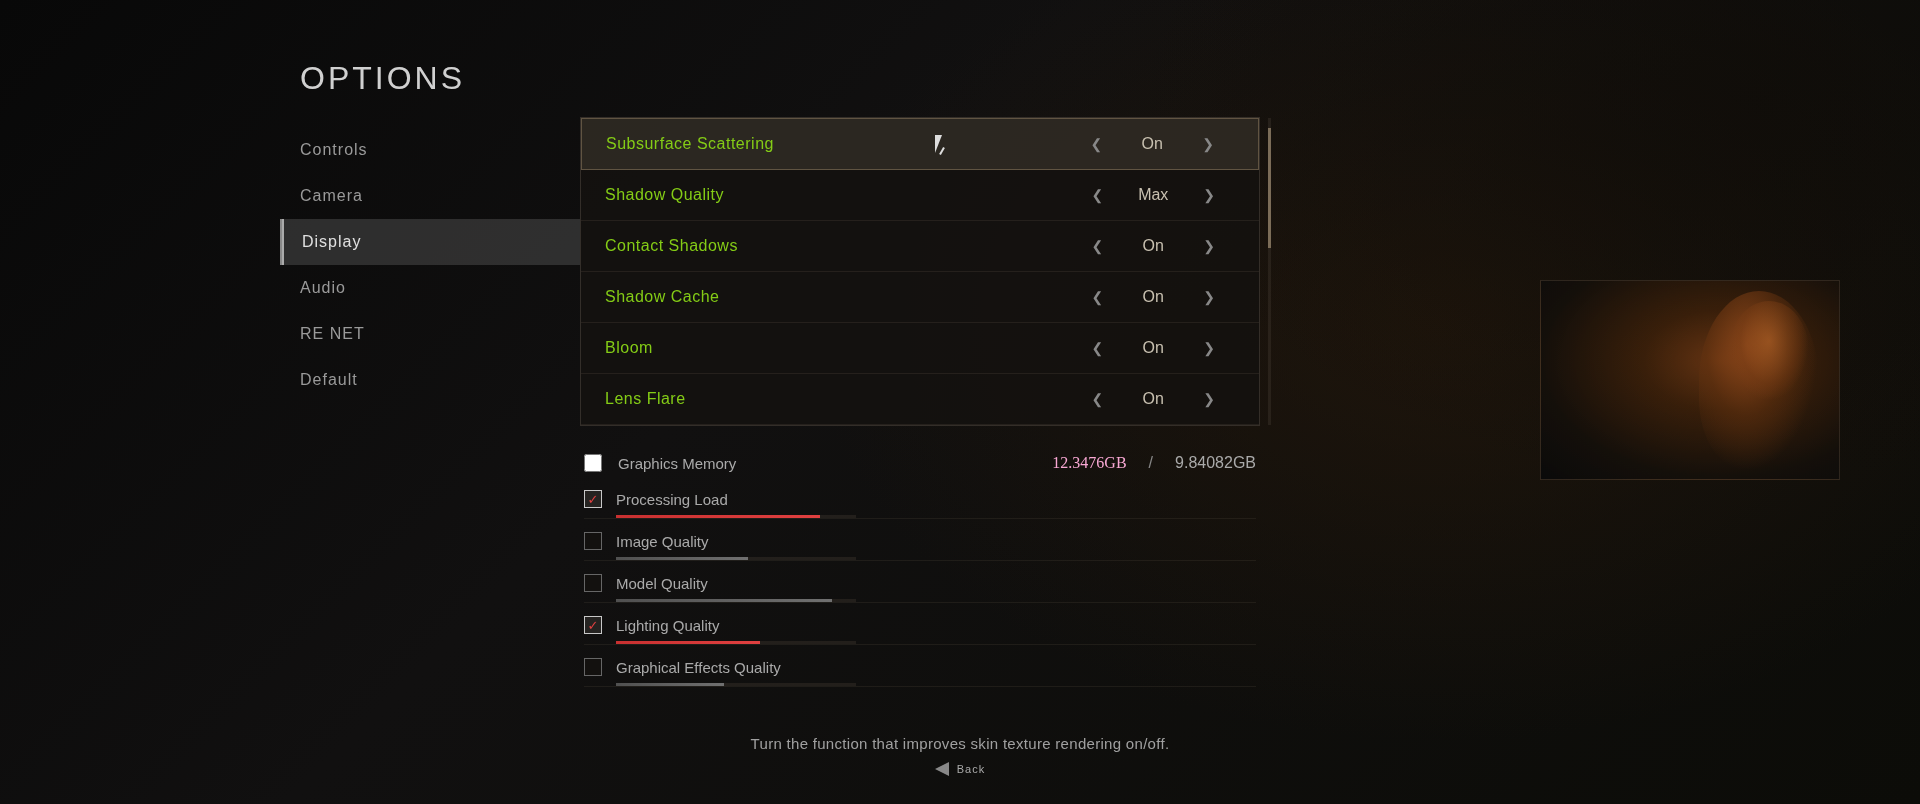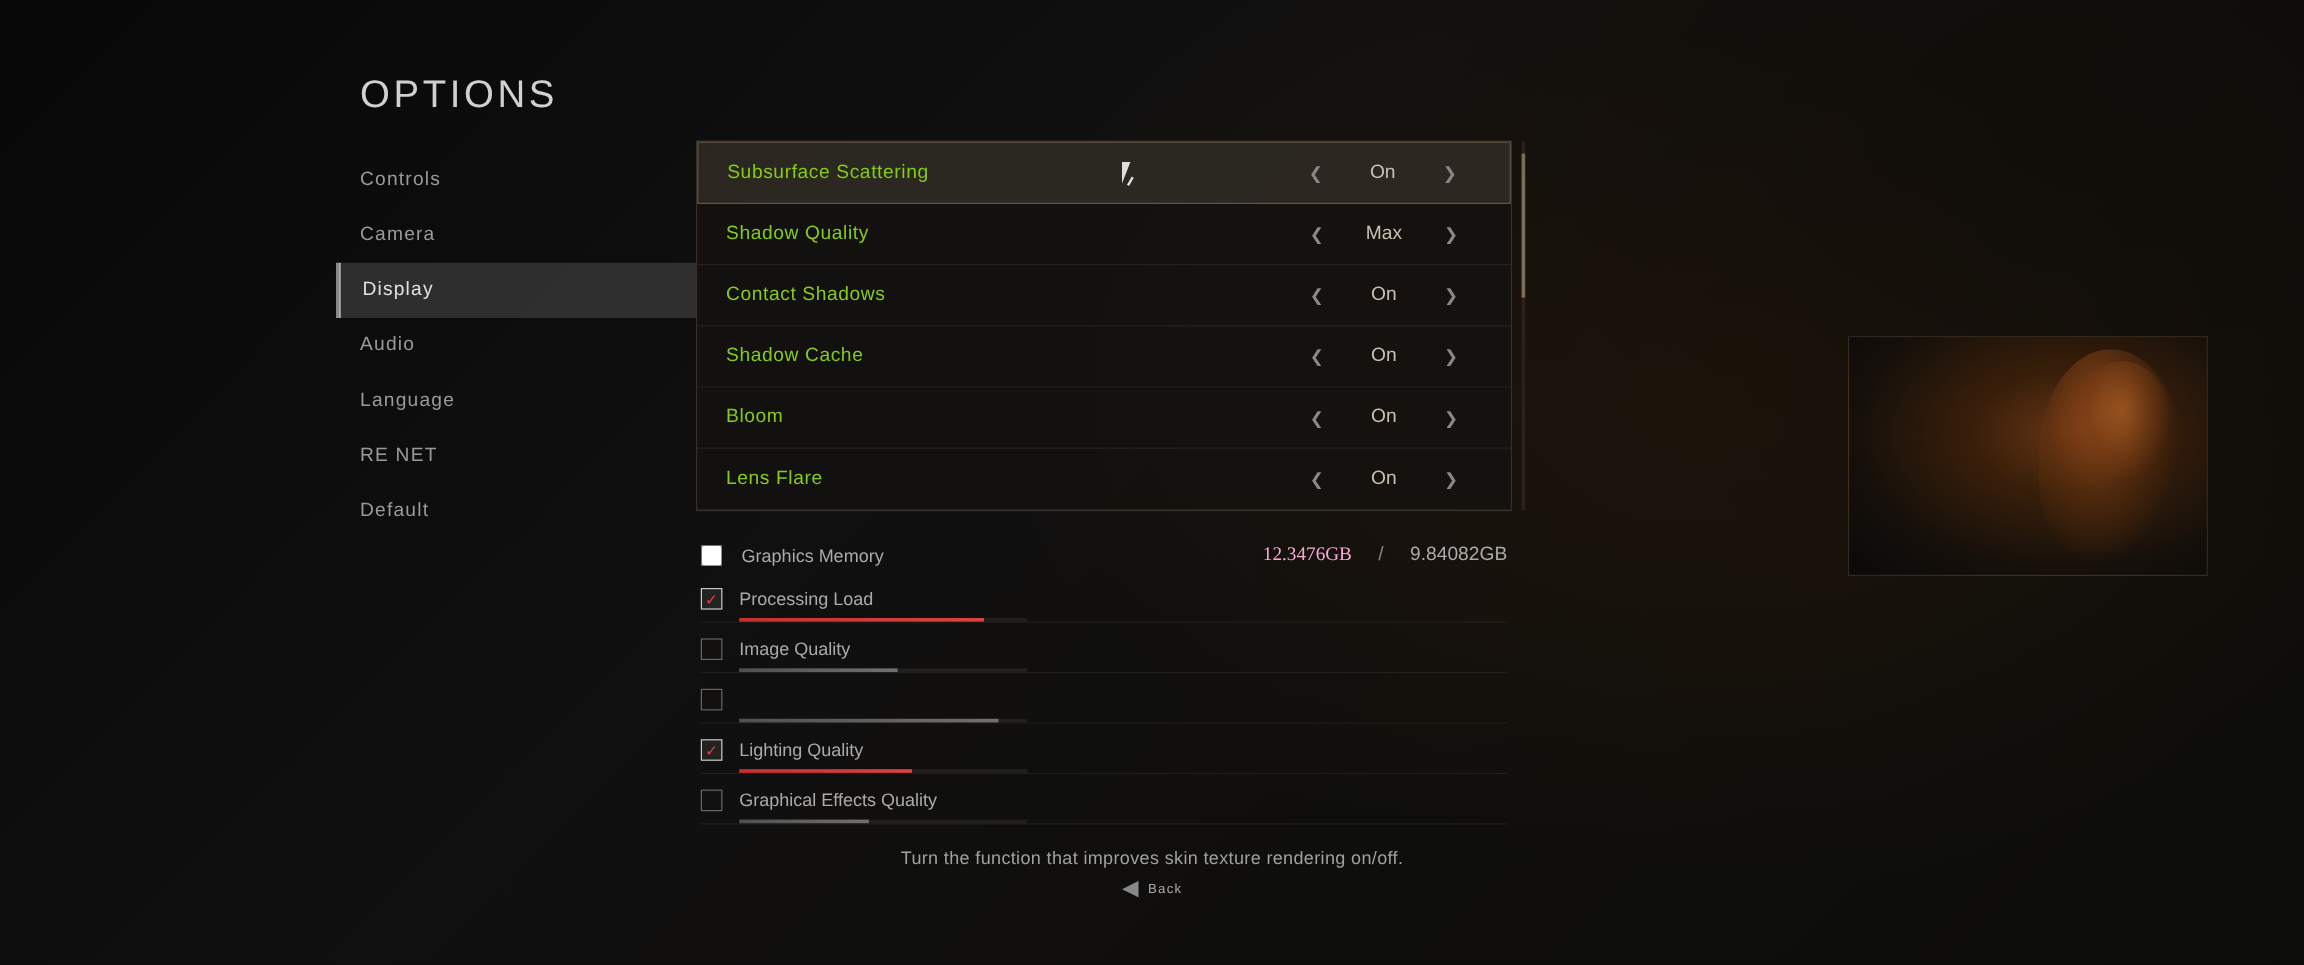--- a/index.html
+++ b/index.html
@@ -285,21 +285,21 @@
       top: 20px;
       width: 80px;
       height: 100px;
       background: radial-gradient(ellipse at 50% 40%, rgba(180,100,40,0.6) 0%, rgba(120,60,20,0.4) 50%, transparent 70%);
       border-radius: 50%;
     }
 
     
     .bottom-area {
       position: absolute;
-      bottom: 56px;
+      bottom: 28px;
       left: 0;
       right: 0;
       display: flex;
       flex-direction: column;
       align-items: center;
       gap: 10px;
     }
 
     .help-text {
       font-size: 15px;
@@ -389,21 +389,20 @@
   </div>
 
   <div class="main-layout">
 
     <nav class="sidebar">
 
     <div class="nav-item">Controls</div>
         <div class="nav-item">Camera</div>
         <div class="nav-item active">Display</div>
         <div class="nav-item">Audio</div>
-        <div class="nav-item">Language</div>
         <div class="nav-item">RE NET</div>
         <div class="nav-item">Default</div>
       </nav>
 
     <div class="content-area">
 
       <div class="settings-list" style="position:relative;">
 
         <div class="setting-row highlighted">
             <span class="setting-name">Subsurface Scattering</span>
@@ -473,20 +472,21 @@
                 <div class="checkbox-wrap"></div>
                 <span class="checkbox-label">Image Quality</span>
               </div>
               <div class="progress-bar-wrap">
                 <div class="progress-bar-fill low" style="width: 55%;"></div>
               </div>
             </div>
             <div>
               <div class="checkbox-row">
                 <div class="checkbox-wrap"></div>
+                <span class="checkbox-label">Model Quality</span>
               </div>
               <div class="progress-bar-wrap">
                 <div class="progress-bar-fill low" style="width: 90%;"></div>
               </div>
             </div>
             <div>
               <div class="checkbox-row">
                 <div class="checkbox-wrap checked">
                   <span class="checkbox-check">✓</span>
                 </div>

